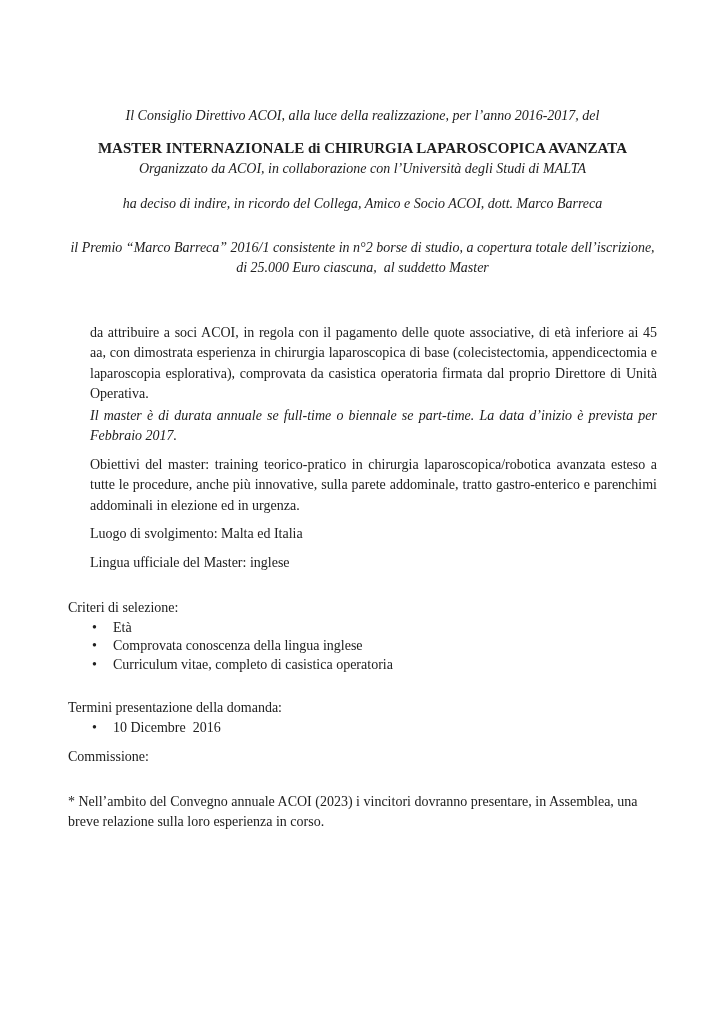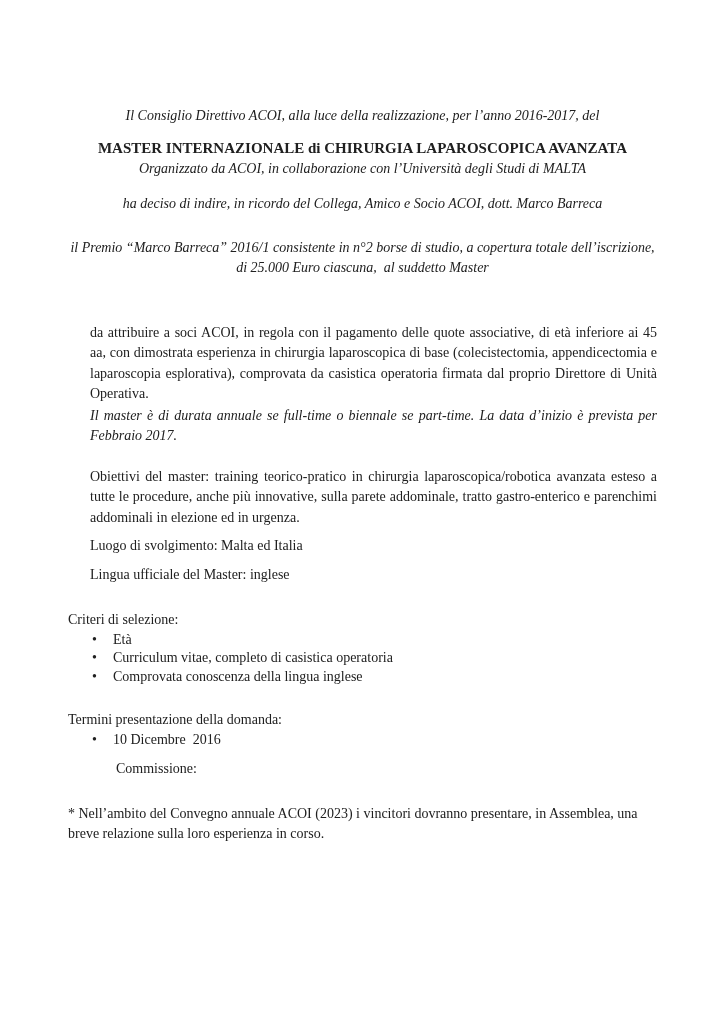--- a/index.html
+++ b/index.html
@@ -30,28 +30,28 @@
   }
   .subtitle { margin-top: 0; }
   .decision { margin-top: 15px; }
   .prize { margin-top: 23px; white-space: pre-wrap; }
   .body-par {
     margin-left: 22px;
     text-align: justify;
   }
   .eligibility { margin-top: 44px; }
   .duration { margin-top: 1px; font-style: italic; }
-  .objectives { margin-top: 20px; }
+  .objectives { margin-top: 8px; }
   .single-line {
     margin-left: 22px;
     margin-top: 8px;
   }
   .list-heading { margin-top: 24px; }
   .criteria-heading { margin-top: 25px; }
-  .commission-heading { margin-top: 10px; margin-left: 48px; }
+  .commission-heading { margin-top: 10px; }
   ul.doc-list {
     margin: 0;
     padding: 0;
     list-style: none;
   }
   ul.doc-list li {
     position: relative;
     padding-left: 45px;
     line-height: 18.5px;
     white-space: pre-wrap;
@@ -86,22 +86,22 @@
   <div class="body-par objectives">Obiettivi del master: training teorico-pratico in chirurgia laparoscopica/robotica avanzata esteso a tutte le procedure, anche più innovative, sulla parete addominale, tratto gastro-enterico e parenchimi addominali in elezione ed in urgenza.</div>
 
   <div class="single-line">Luogo di svolgimento: Malta ed Italia</div>
 
   <div class="single-line">Lingua ufficiale del Master: inglese</div>
 
   <div class="criteria-heading">Criteri di selezione:</div>
 
   <ul class="doc-list">
     <li>Età</li>
+    <li>Comprovata conoscenza della lingua inglese</li>
     <li>Curriculum vitae, completo di casistica operatoria</li>
-    <li>Comprovata conoscenza della lingua inglese</li>
   </ul>
 
   <div class="list-heading">Termini presentazione della domanda:</div>
 
   <ul class="doc-list">
     <li>10 Dicembre  2016</li>
   </ul>
 
   <div class="commission-heading">Commissione:</div>
 

